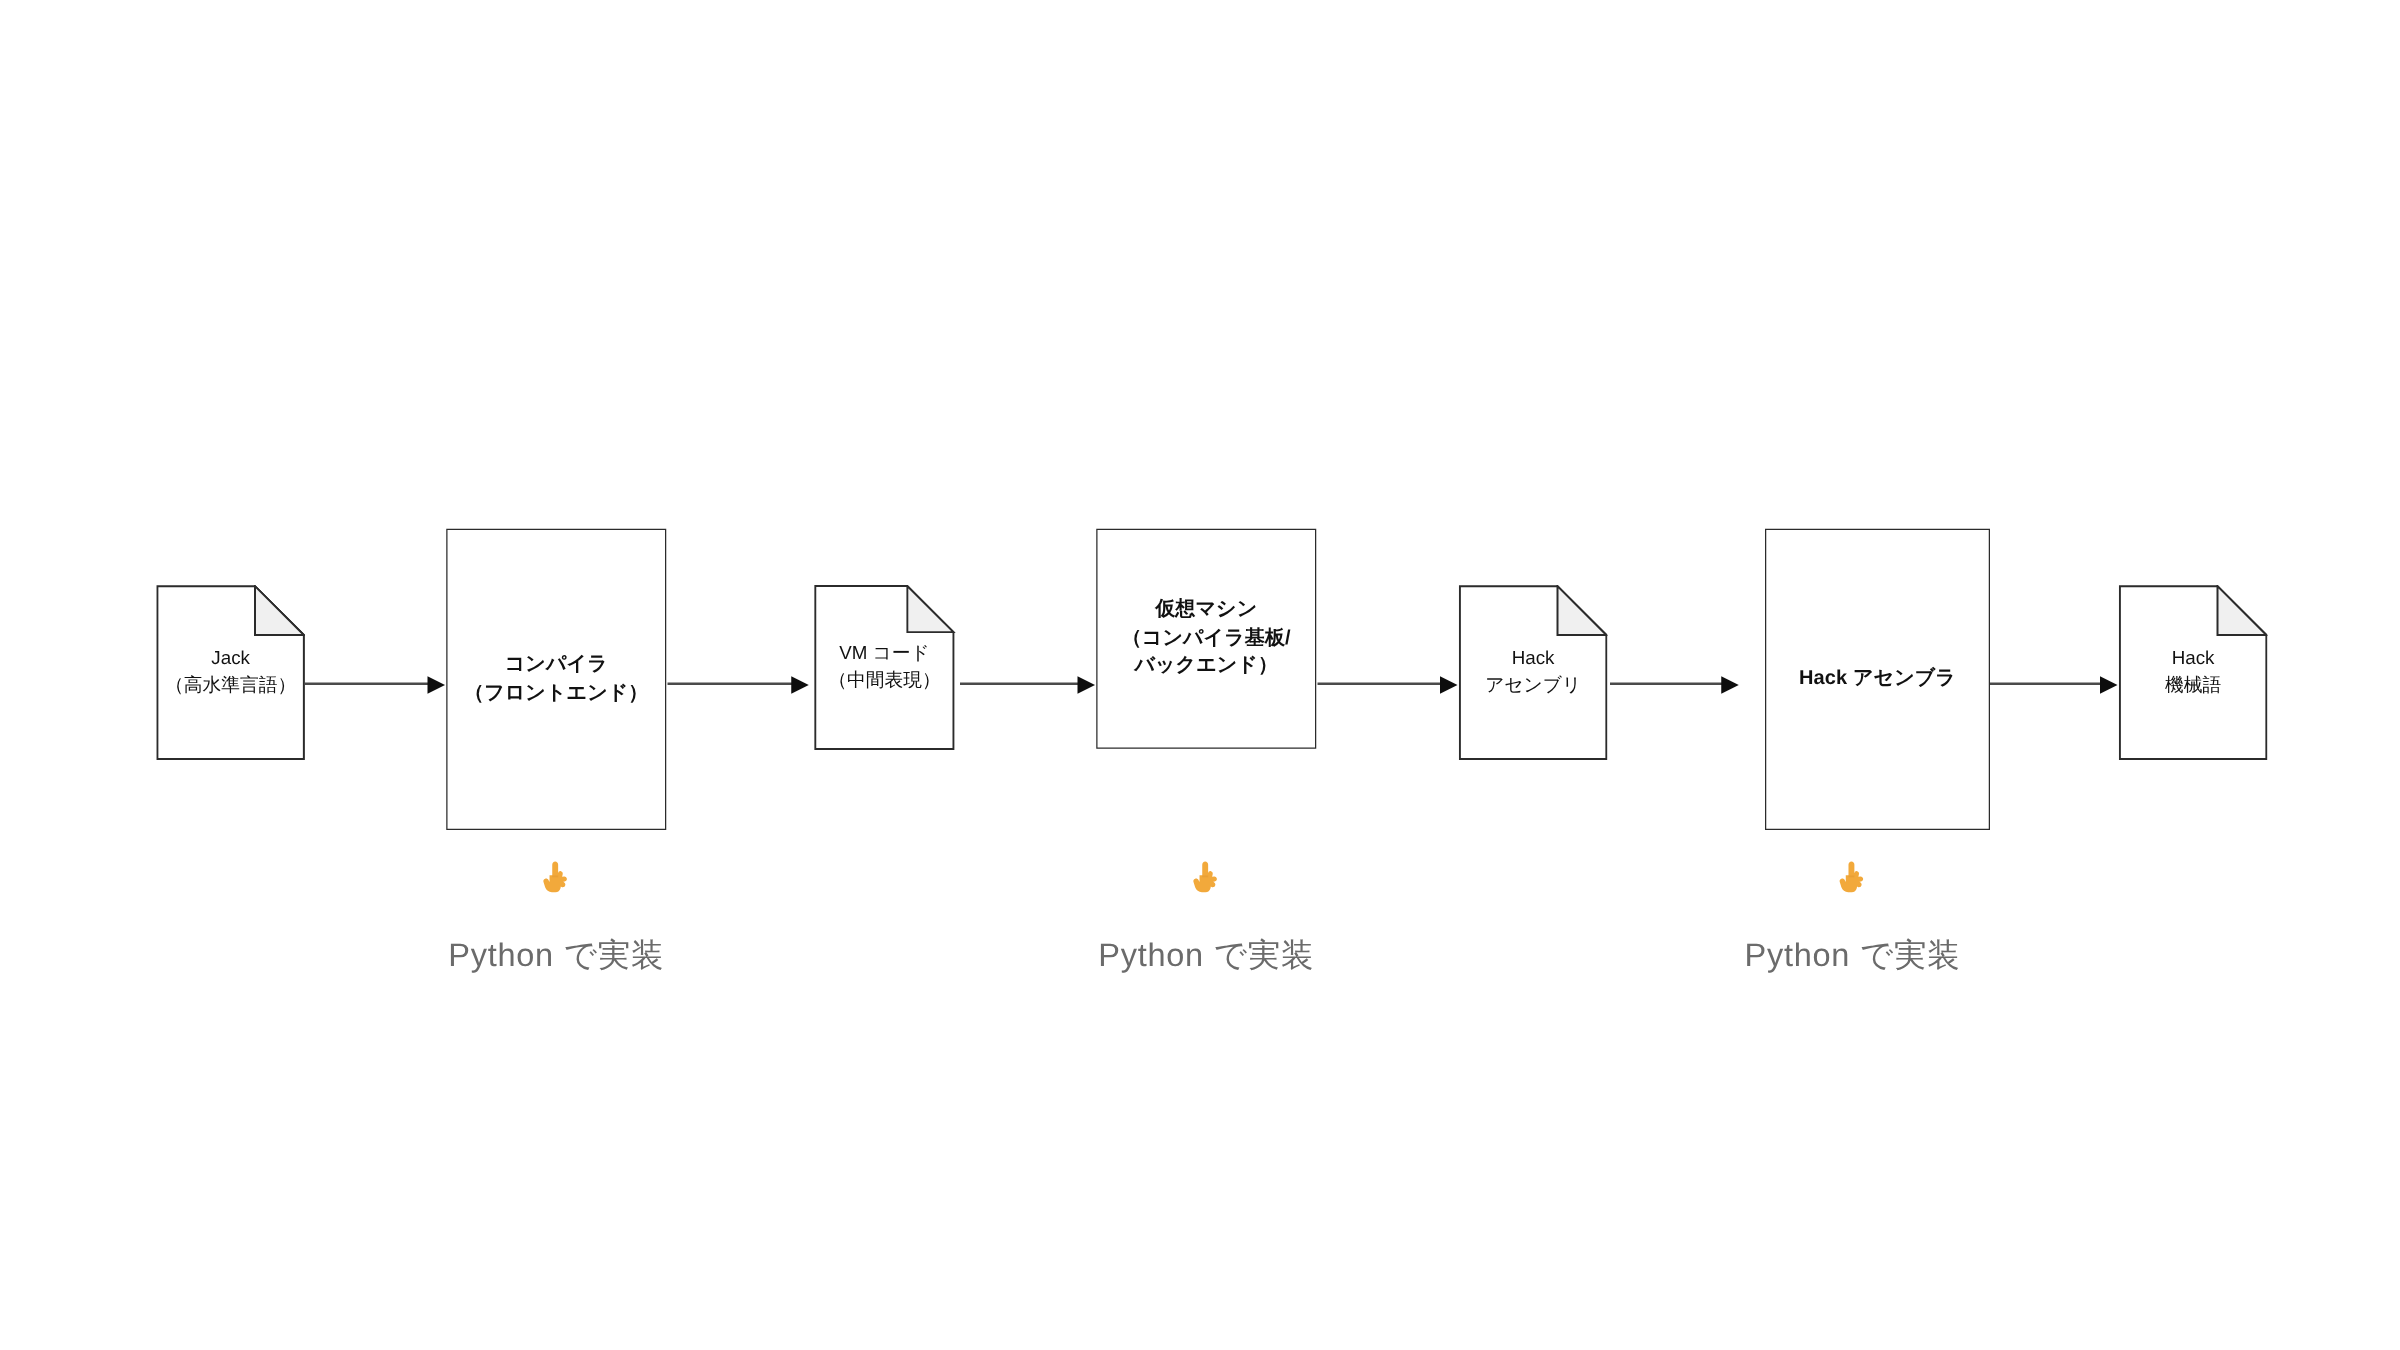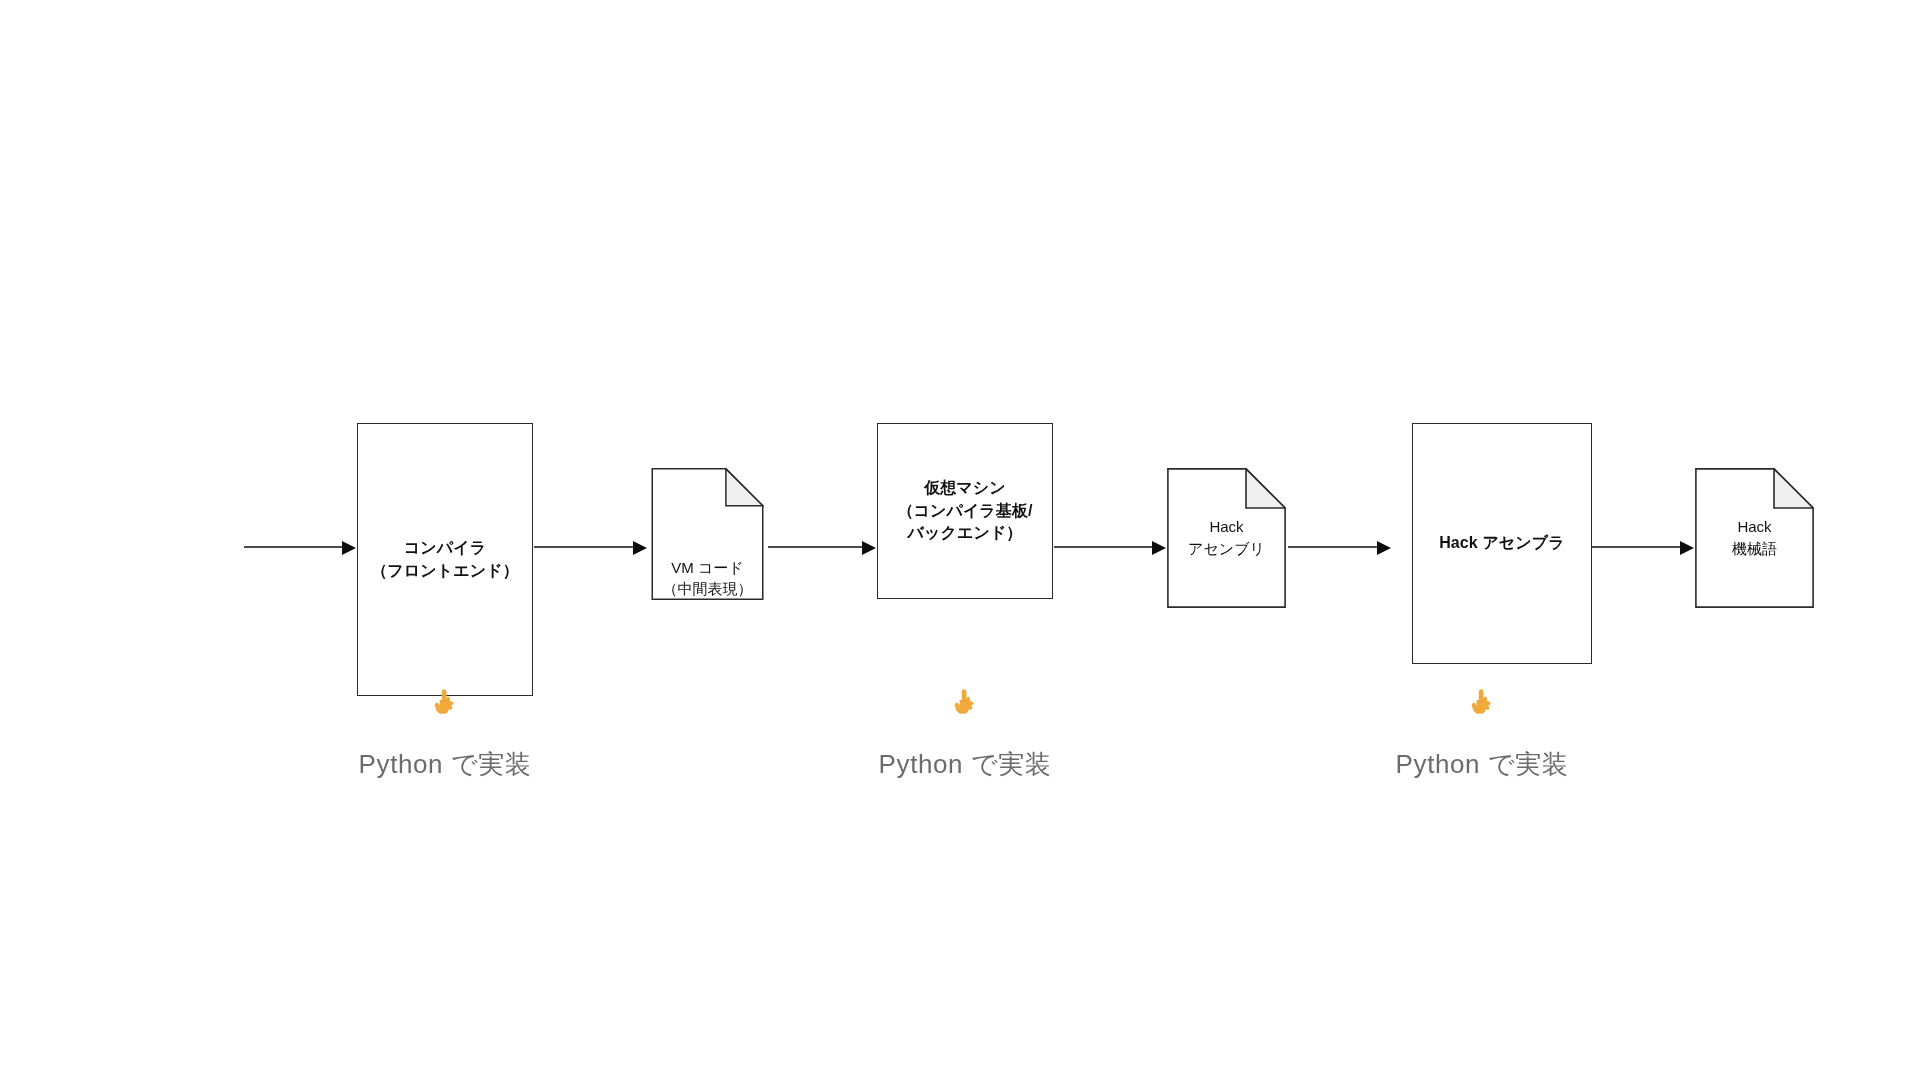--- a/index.html
+++ b/index.html
@@ -136,25 +136,33 @@
       <div class="head" style="left: 98px;"></div>
     </div>
     <div class="arrow" style="left: 1288px; top: 546px; width: 103px;">
       <div class="shaft" style="width: 90px; background: rgb(74, 74, 74);"></div>
       <div class="head" style="left: 89px;"></div>
     </div>
     <div class="arrow" style="left: 1574px; top: 546px; width: 120px;">
       <div class="shaft" style="width: 107px; background: rgb(74, 74, 74);"></div>
       <div class="head" style="left: 106px;"></div>
     </div>
-    <div class="node proc" style="left: 357px; top: 423px; width: 176px; height: 273px; border-color: rgb(43, 43, 43);">
+    <div class="node doc" style="left: 125px; top: 468px; width: 119px; height: 140px;">
+      <svg class="docshape" viewBox="0 0 119 140" width="119" height="140">
+        <path d="M0.9,0.9 L79,0.9 L118.1,40 L118.1,139.1 L0.9,139.1 Z" fill="#ffffff" stroke="#2b2b2b" stroke-width="1.6" stroke-linejoin="miter"></path>
+        <path d="M79,0.9 L118.1,40 L79,40 Z" fill="#f0f0f0" stroke="#2b2b2b" stroke-width="1.6" stroke-linejoin="miter"></path>
+      </svg>
+      <div class="label">Jack
+（高水準言語）</div>
+    </div>
+    <div class="node proc" style="left: 357px; top: 423px; width: 176px; height: 241px; border-color: rgb(43, 43, 43);">
       <div class="label">コンパイラ
 （フロントエンド）</div>
     </div>
-    <div class="node doc" style="left: 648px; top: 468px; width: 119px; height: 132px; align-items: flex-end;">
+    <div class="node doc" style="left: 648px; top: 468px; width: 119px; height: 132px;">
       <svg class="docshape" viewBox="0 0 119 140" width="119" height="140">
         <path d="M0.9,0.9 L79,0.9 L118.1,40 L118.1,139.1 L0.9,139.1 Z" fill="#ffffff" stroke="#2b2b2b" stroke-width="1.6" stroke-linejoin="miter"></path>
         <path d="M79,0.9 L118.1,40 L79,40 Z" fill="#f0f0f0" stroke="#2b2b2b" stroke-width="1.6" stroke-linejoin="miter"></path>
       </svg>
       <div class="label">VM コード
 （中間表現）</div>
     </div>
     <div class="node proc" style="left: 877px; top: 423px; width: 176px; height: 176px; border-color: rgb(43, 43, 43);">
       <div class="label">仮想マシン
 （コンパイラ基板/

